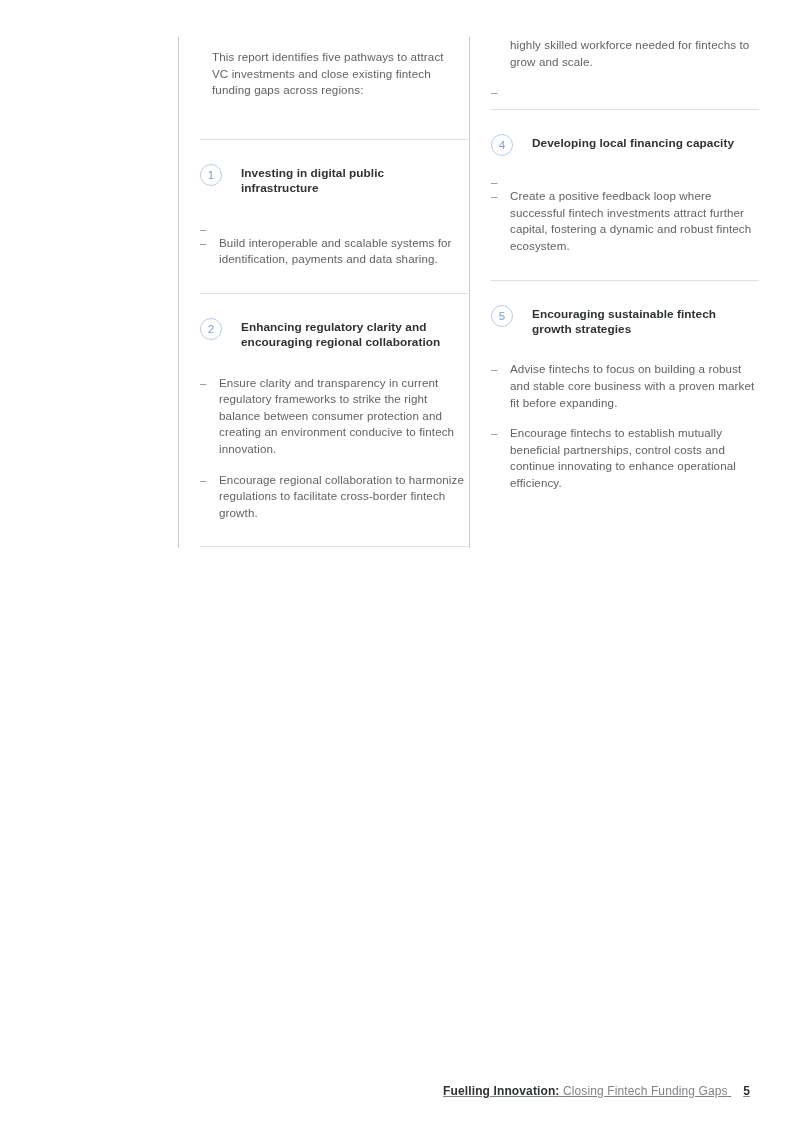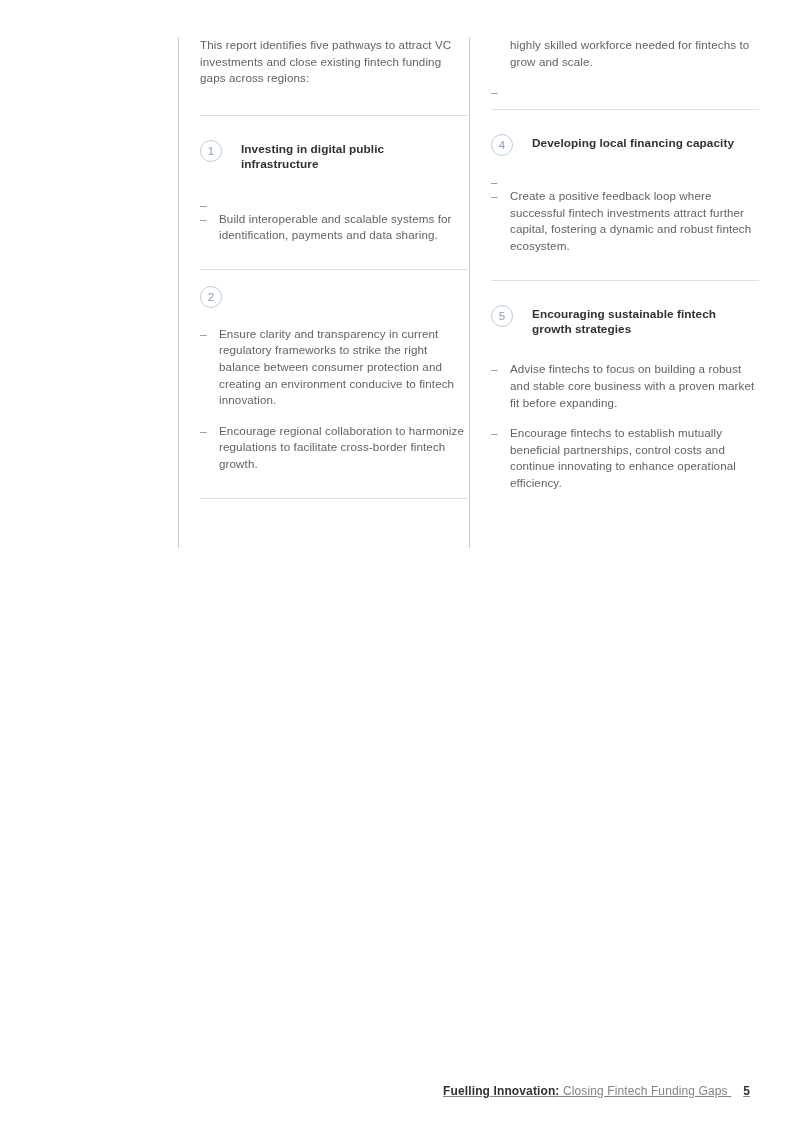--- a/index.html
+++ b/index.html
@@ -42,21 +42,21 @@
     height: 511px;
     box-sizing: border-box;
     padding-left: 21px;
     border-left: 1px solid #c9cbcd;
   }
   .col-left  { left: 0px; }
   .col-right { left: 291px; }
 
   
   .intro {
-    margin: 0;
+    margin: 12px;
     font-size: 11.6px;
     line-height: 16.6px;
     color: #5f6265;
     letter-spacing: 0.01em;
   }
 
   .rule {
     height: 1px;
     background: #dedfe1;
     margin: 0;
@@ -182,20 +182,21 @@
         </ul>
       </div>
 
       <div class="gap-bul-rule"></div>
       <div class="rule"></div>
       <div class="gap-rule-head"></div>
 
       <div class="section">
         <div class="sec-head">
           <span class="num-circle">2</span>
+          <p class="sec-title">Enhancing regulatory clarity and encouraging regional collaboration</p>
         </div>
         <div class="gap-head-bul"></div>
         <ul class="bullets">
           <li class="bullet">
             <span class="dash">–</span>
             <span>Ensure clarity and transparency in current regulatory frameworks to strike the right balance between consumer protection and creating an environment conducive to fintech innovation.</span>
           </li>
           <li class="gap-bul"></li>
           <li class="bullet">
             <span class="dash">–</span>

